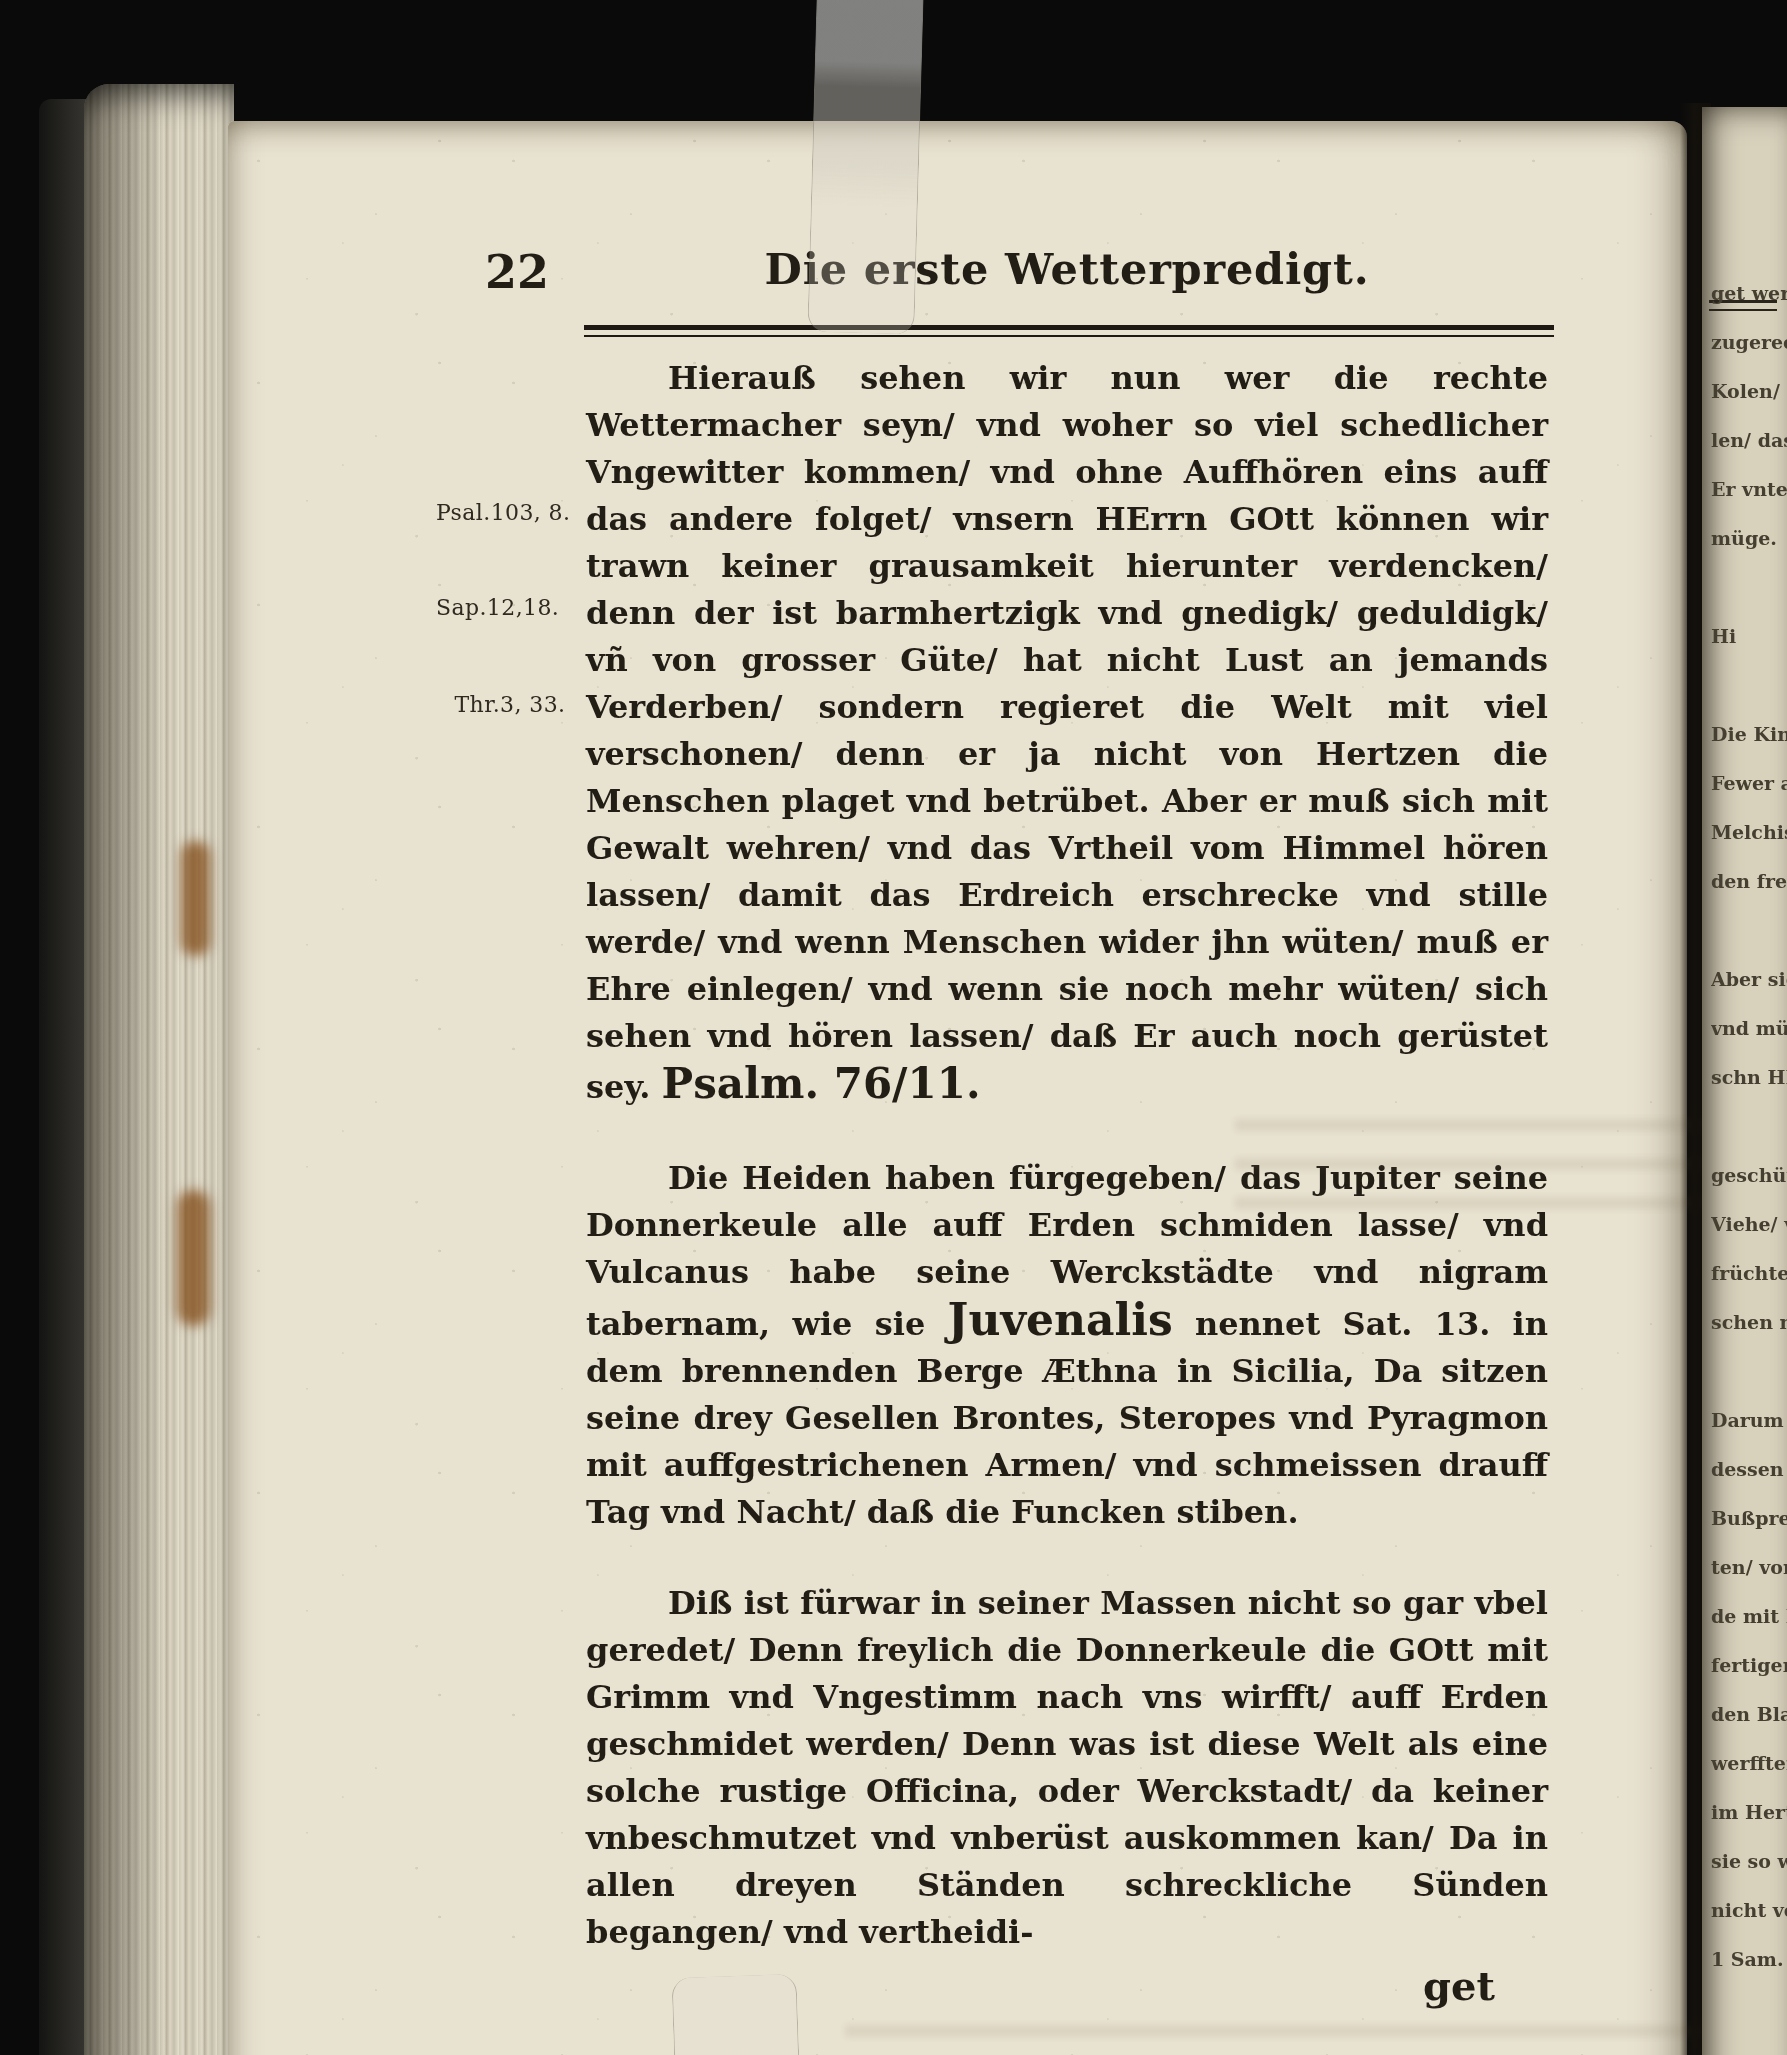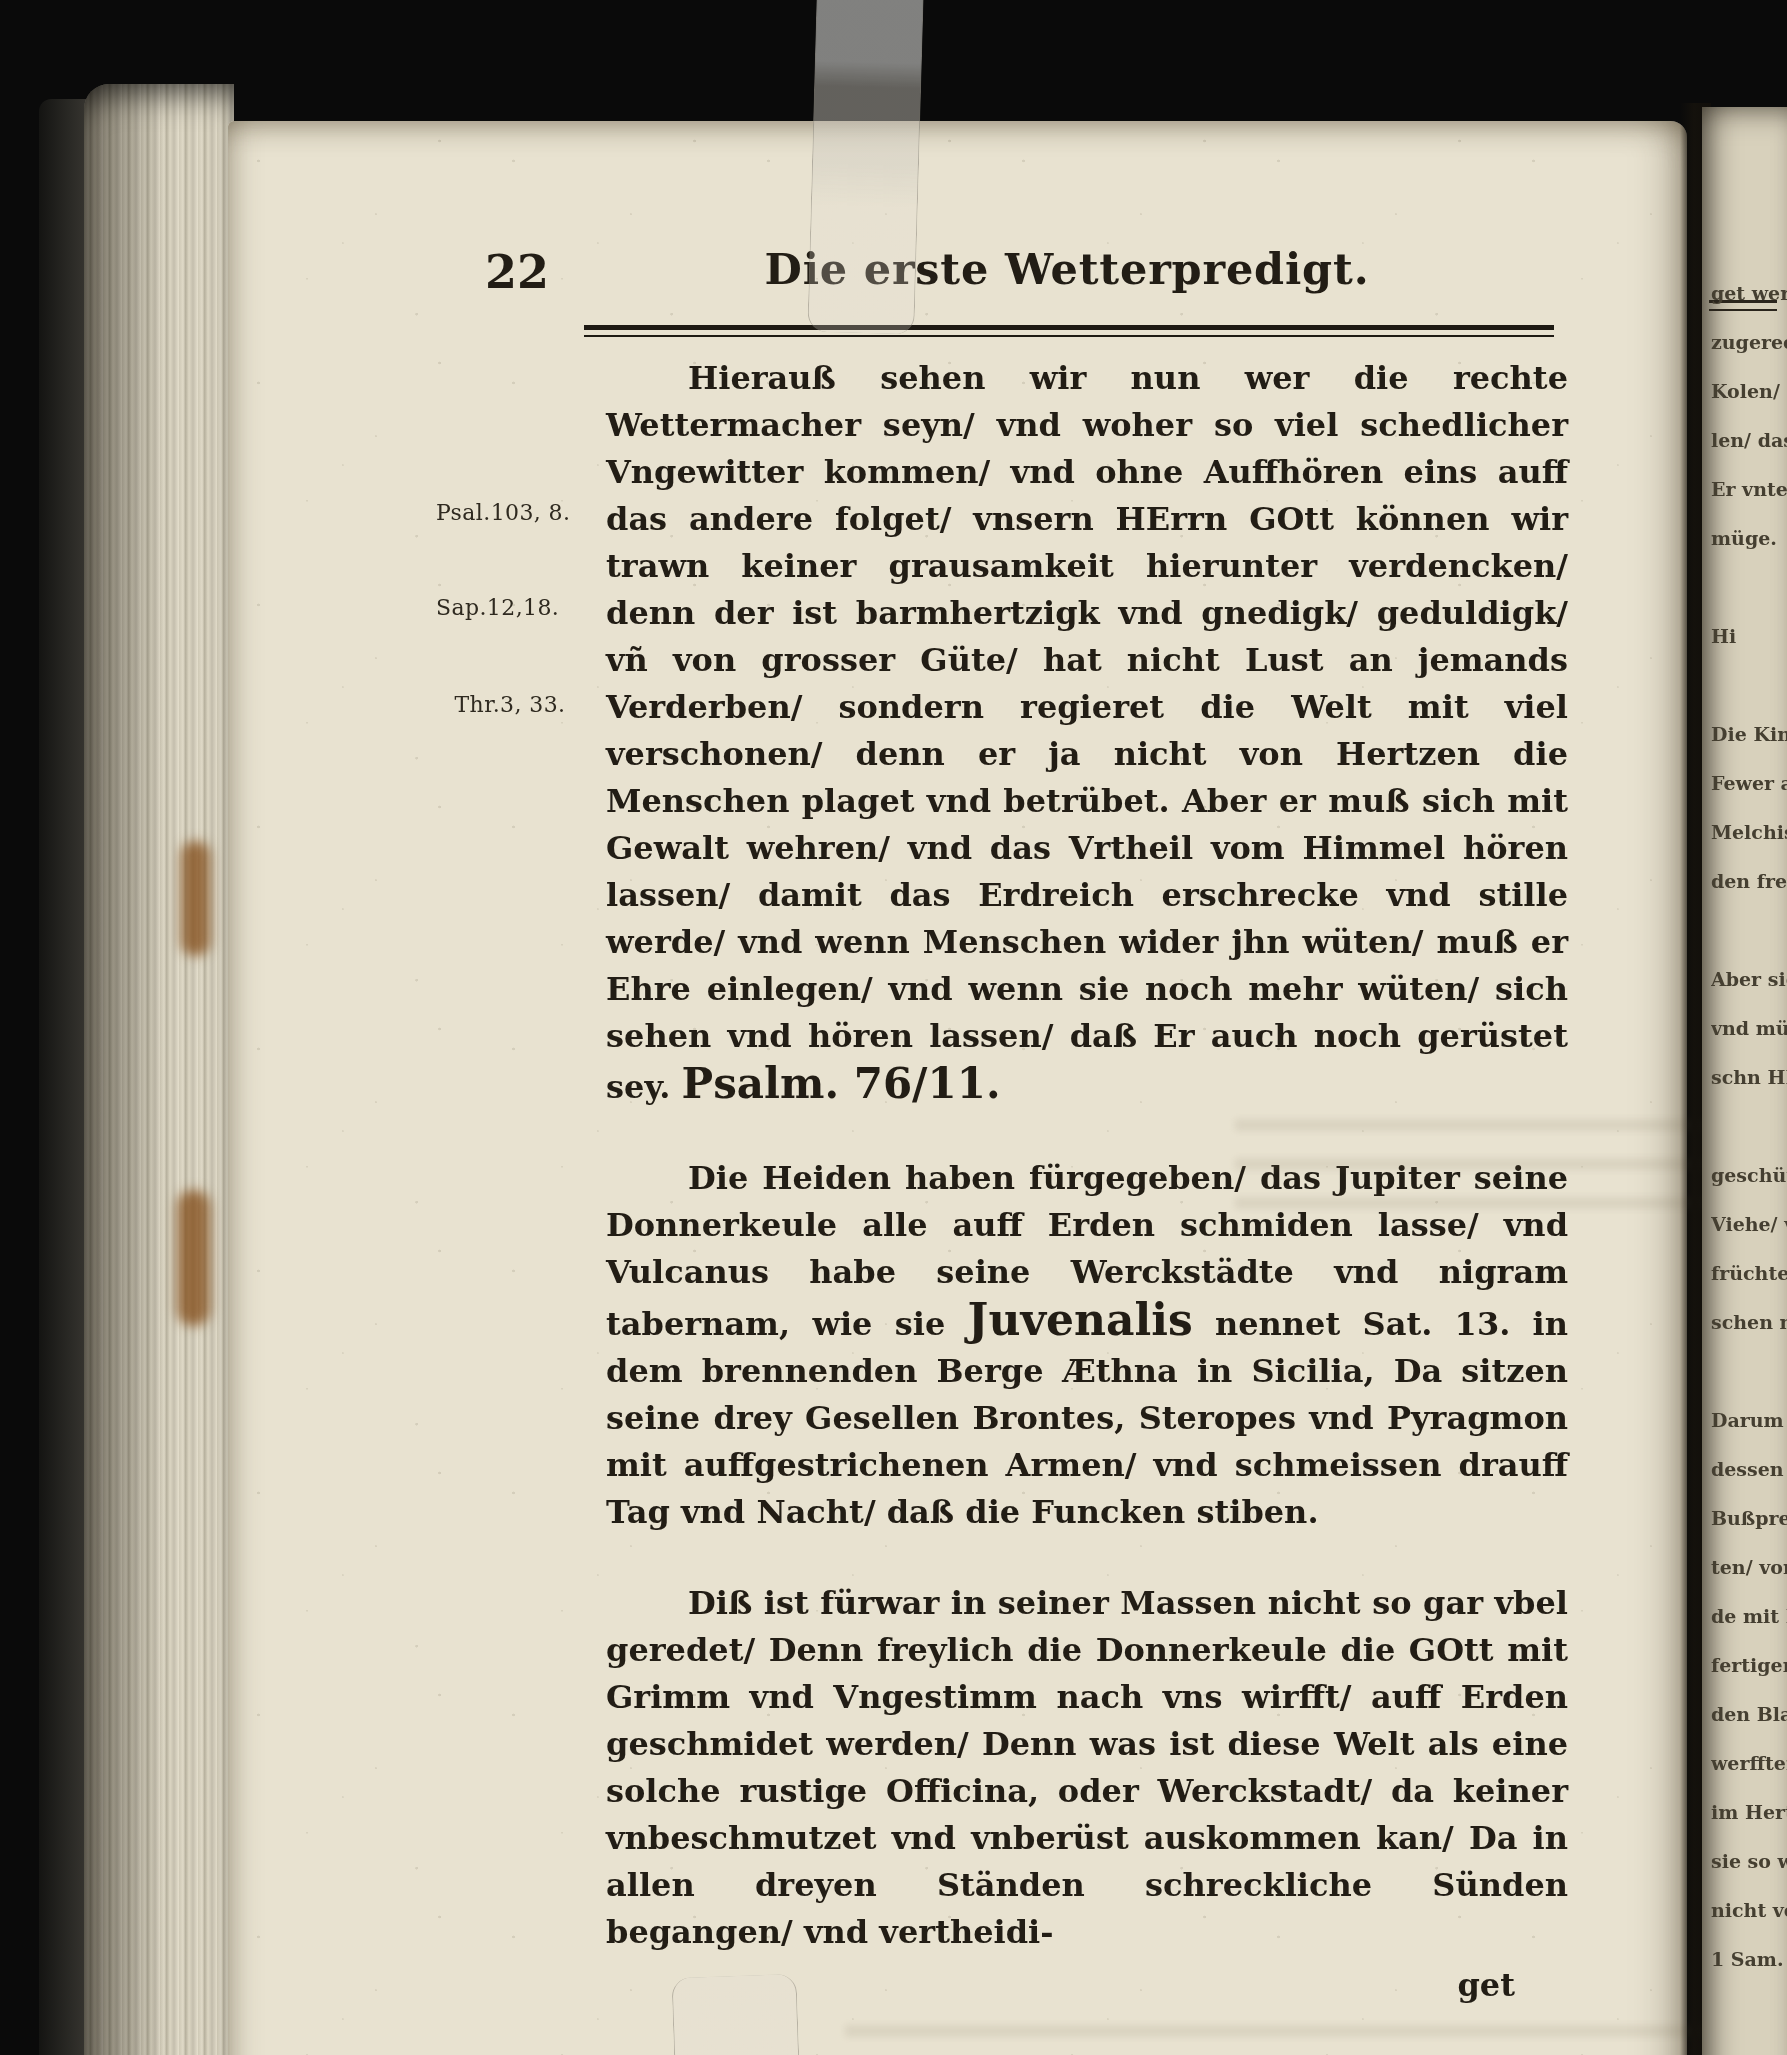--- a/index.html
+++ b/index.html
@@ -68,31 +68,31 @@
   .margin-note{
     position:absolute;left:208px;width:148px;
     font-size:22px;color:#2f2a20;letter-spacing:0.4px;
   }
   .margin-note-1{top:379px;}
   .margin-note-2{top:474px;}
   .margin-note-3{top:571px;text-align:center;}
 
   
   .text-block{
-    position:absolute;left:378px;top:234px;width:962px;
+    position:absolute;left:358px;top:234px;width:962px;
     font-size:32px;line-height:47px;font-weight:bold;color:#221d15;
     text-align:justify;
   }
   .text-block p{margin:0 0 44px 0;text-indent:82px;}
   .text-block p:last-of-type{margin-bottom:0;}
   .psalm{font-size:42px;}
   .big-name{font-size:44px;}
   .catchword{
     text-align:right;padding-right:53px;margin-top:5.8px;
-    font-size:32px;font-weight:bold;color:#221d15;
+    font-size:40px;font-weight:bold;color:#221d15;
   }
 
   
   .bleed{
     position:absolute;opacity:.45;filter:blur(3.7px);
     background:repeating-linear-gradient(0deg,
       transparent 0 27px, rgba(118,106,82,.28) 27px 39px);
   }
   .bleed-mid{left:1007px;top:979px;width:617px;height:136px;}
   .bleed-bottom{left:617px;top:1883px;width:884px;height:177px;}

